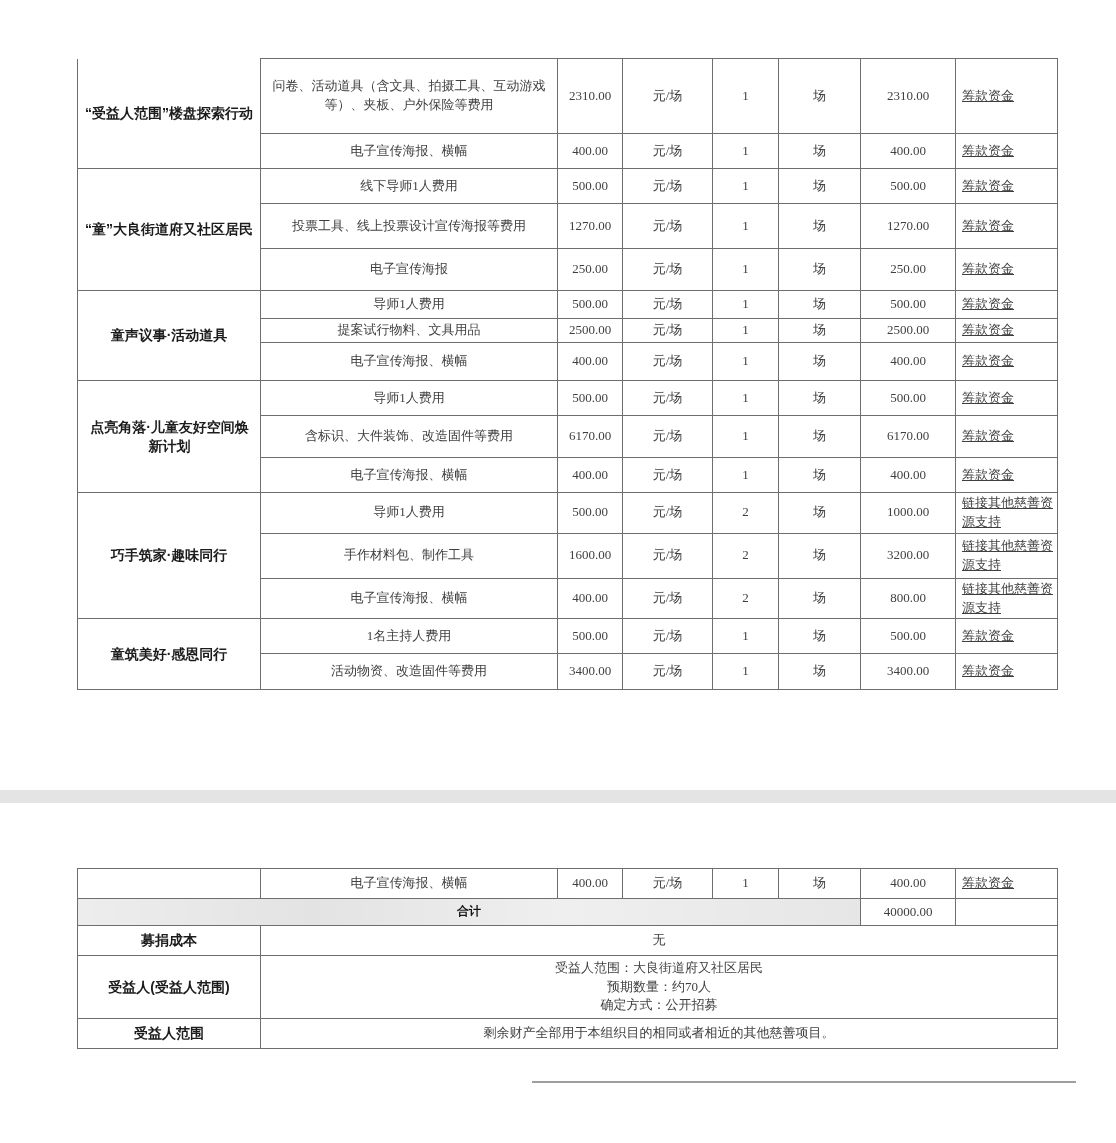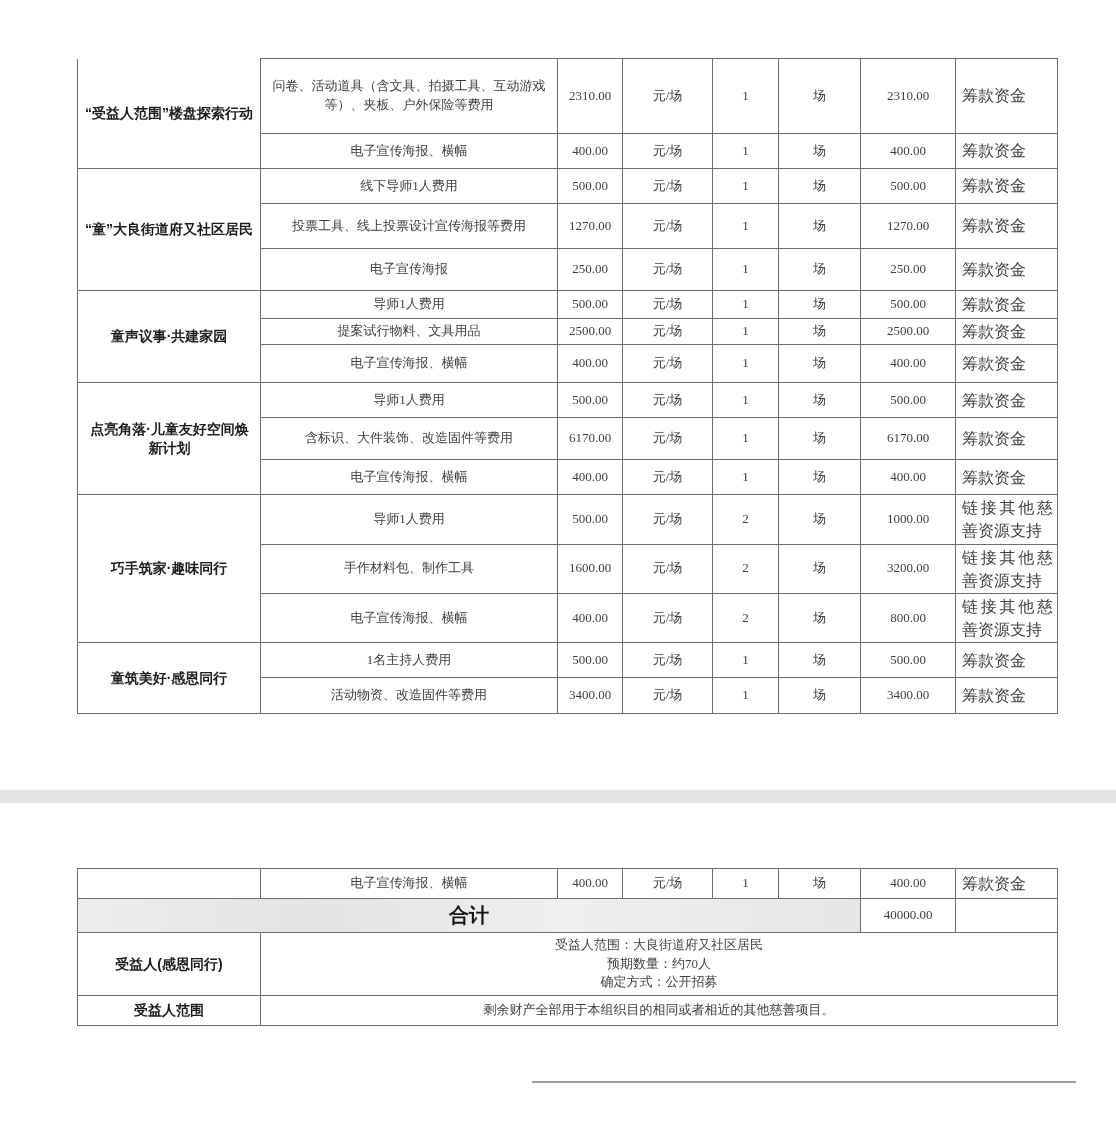--- a/index.html
+++ b/index.html
@@ -15,26 +15,26 @@
     border:1px solid #6e6e6e; padding:2px 5px; font-size:13px;
     text-align:center; vertical-align:middle; overflow:hidden;
     line-height:1.45; word-break:break-all;
   }
   .proj, .lbl {
     font-family:"Liberation Sans","DejaVu Sans",sans-serif;
     font-weight:bold; color:#1c1c1c; font-size:14px; line-height:1.35;
   }
   .no-top { border-top:none; }
   .ta-left { text-align:center; padding-left:6px; }
-  .src { text-align:left; padding:1px 4px 1px 6px; font-size:16px; }
+  .src { text-align:left; padding:1px 4px 1px 6px; font-size:13px;text-decoration:underline; }
   .src-j { text-align:justify; -moz-text-align-last:left; text-align-last:left; }
   .sum-cell {
     background:linear-gradient(90deg,#ededed 0%,#e3e3e3 30%,#efefef 62%,#e6e6e6 100%);
     font-family:"Liberation Sans","DejaVu Sans",sans-serif;
-    font-weight:bold; font-size:20px; color:#161616;
+    font-weight:bold; font-size:12px; color:#161616;
   }
   .page-sep { position:absolute; left:0; top:790px; width:1116px; height:13px; background:#e4e4e4; }
   .artifact-line { position:absolute; left:532px; top:1081px; width:544px; height:2px; background:#4f4f4f; opacity:.55; }
   .line { display:block; }
 </style>
 </head>
 <body>
 
 <div class="canvas">
 
@@ -94,21 +94,21 @@
       <td>电子宣传海报</td>
       <td>250.00</td>
       <td>元/场</td>
       <td>1</td>
       <td>场</td>
       <td>250.00</td>
       <td class="src">筹款资金</td>
     </tr>
 
     <tr style="height:28px">
-      <td class="proj" rowspan="3">童声议事·共建家园</td>
+      <td class="proj" rowspan="3">童声议事·活动道具</td>
       <td>导师1人费用</td>
       <td>500.00</td>
       <td>元/场</td>
       <td>1</td>
       <td>场</td>
       <td>500.00</td>
       <td class="src">筹款资金</td>
     </tr>
     <tr style="height:24px">
       <td>提案试行物料、文具用品</td>
@@ -231,22 +231,26 @@
       <td>1</td>
       <td>场</td>
       <td>400.00</td>
       <td class="src">筹款资金</td>
     </tr>
     <tr style="height:27px">
       <td class="sum-cell" colspan="6">合计</td>
       <td>40000.00</td>
       <td></td>
     </tr>
+    <tr style="height:30px">
+      <td class="lbl">募捐成本</td>
+      <td colspan="7">无</td>
+    </tr>
     <tr style="height:63px">
-      <td class="lbl">受益人(感恩同行)</td>
+      <td class="lbl">受益人(受益人范围)</td>
       <td colspan="7">
         <span class="line">受益人范围：大良街道府又社区居民</span>
         <span class="line">预期数量：约70人</span>
         <span class="line">确定方式：公开招募</span>
       </td>
     </tr>
     <tr style="height:30px">
       <td class="lbl">受益人范围</td>
       <td colspan="7">剩余财产全部用于本组织目的相同或者相近的其他慈善项目。</td>
     </tr>

